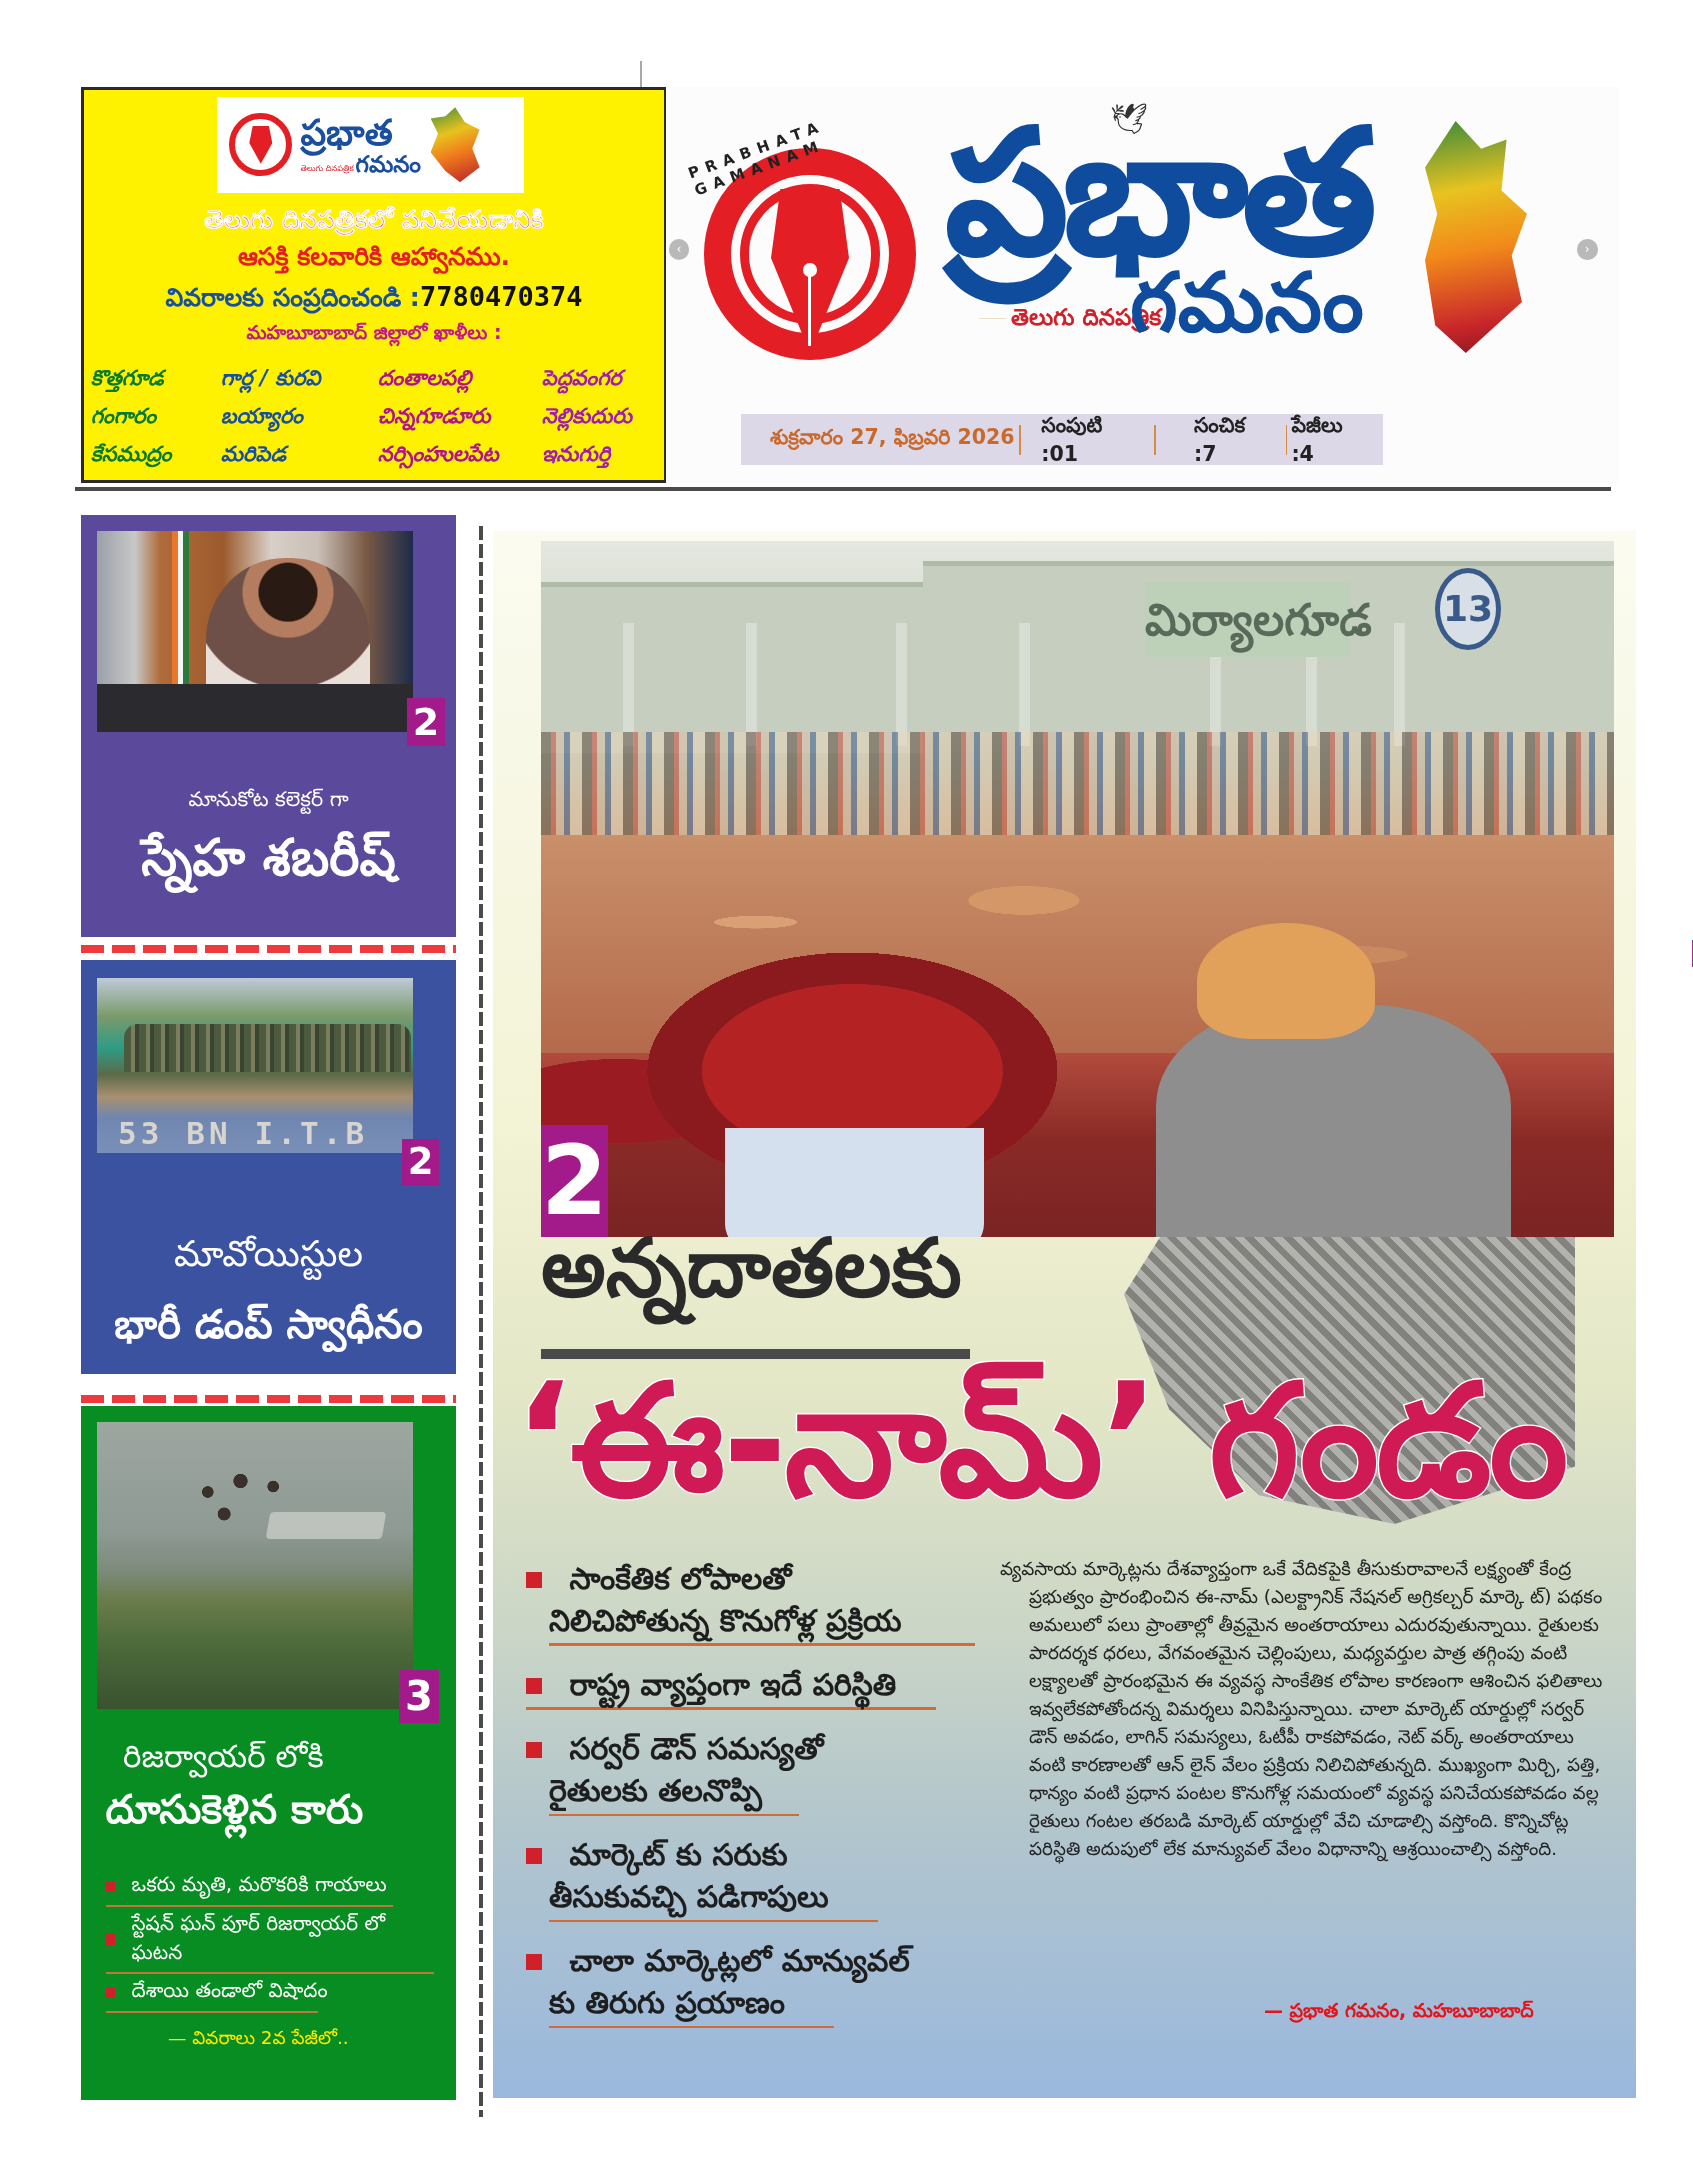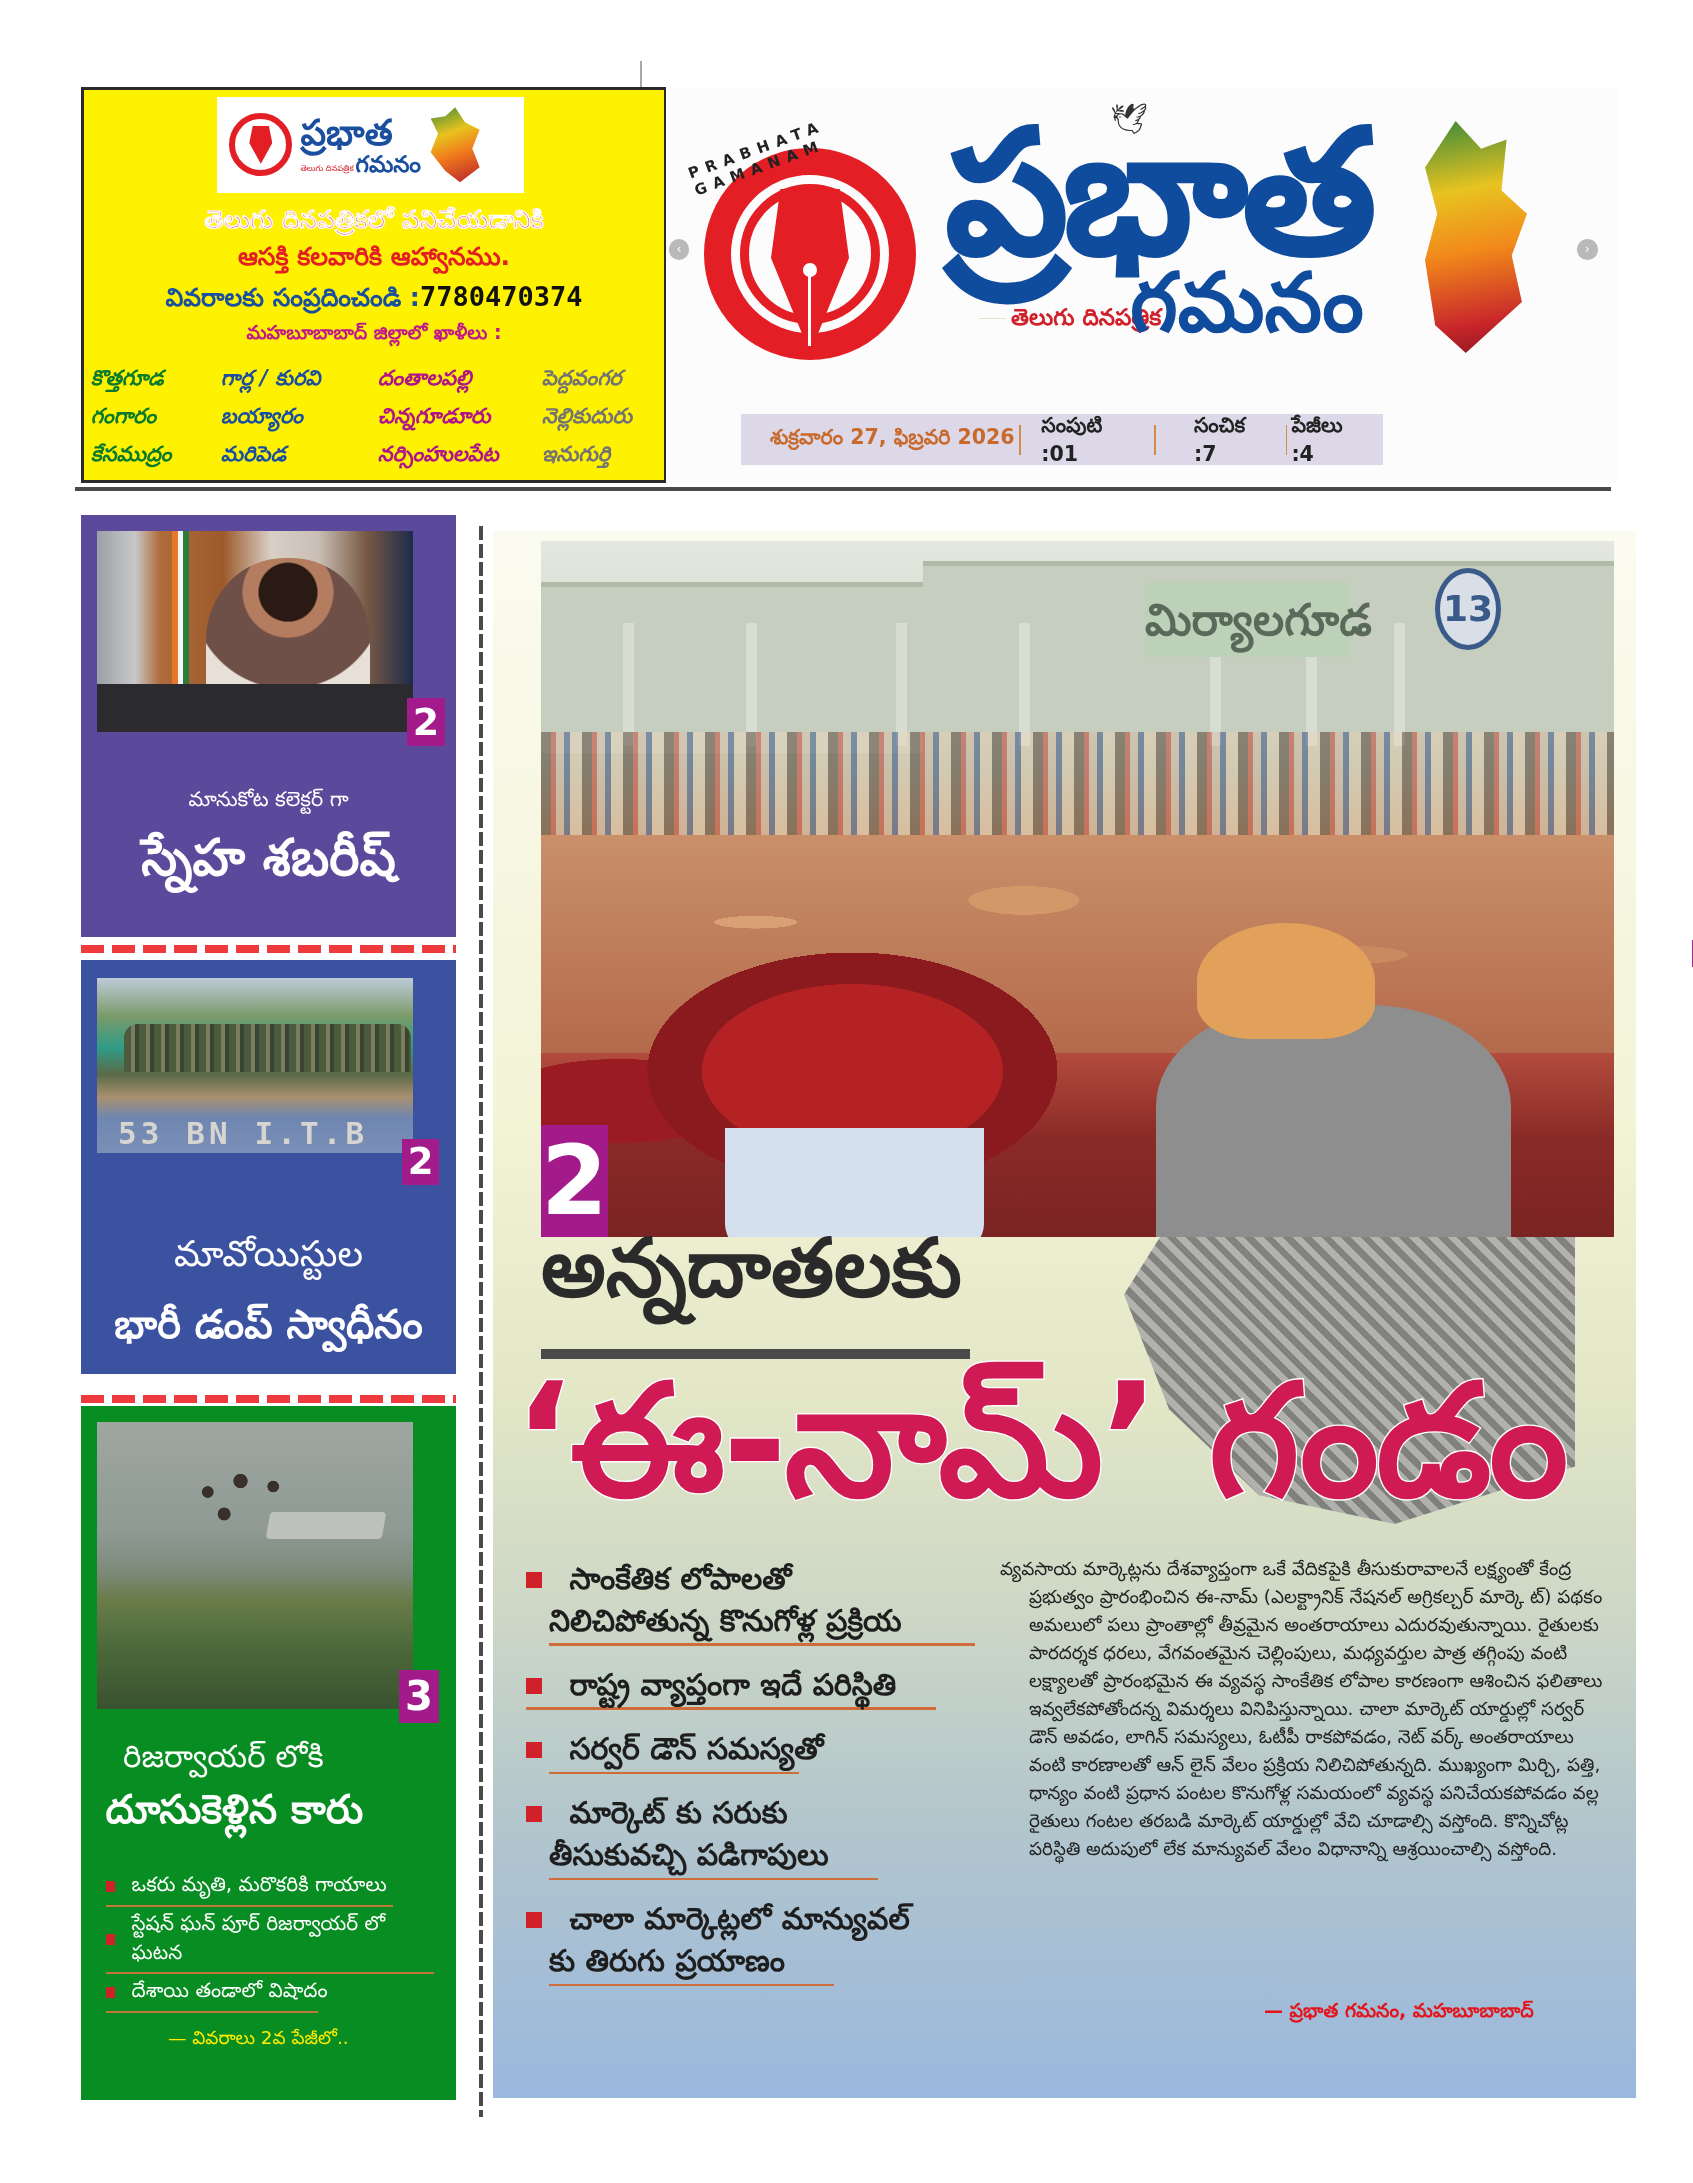--- a/index.html
+++ b/index.html
@@ -25,21 +25,21 @@
                clip-path: polygon(50% 0,70% 20%,100% 30%,85% 55%,100% 80%,60% 100%,30% 85%,0 60%,15% 35%,0 15%,30% 12%); }
   .ad-line { position: absolute; left: 0; width: 100%; text-align: center; font-weight: bold; }
   .ad-l1 { top: 115px; font-size: 25px; color: #e31e24; -webkit-text-stroke: 0.7px #fff; }
   .ad-l2 { top: 152px; font-size: 25px; color: #e31e24; }
   .ad-l3 { top: 191px; font-size: 25px; color: #1a4fa0; }
   .ad-l3 .phone { color: #111; font-family: "DejaVu Sans Mono", monospace; font-weight: bold; font-size: 27px; }
   .ad-l4 { top: 231px; font-size: 19px; color: #c2188e; }
   .ad-grid { position: absolute; left: 6.8px; top: 273px; width: 567px; display: grid;
              grid-template-columns: 130px 157px 164px 116px; row-gap: 6.8px; }
   .ad-grid span { font-weight: bold; font-size: 21px; line-height: 31px; white-space: nowrap; font-style: italic; }
-  .c0 { color: #0b7a2c; } .c1 { color: #1a4fa0; } .c2 { color: #b0138a; } .c3 { color: #737373; }
+  .c0 { color: #0b7a2c; } .c1 { color: #1a4fa0; } .c2 { color: #b0138a; } .c3 { color: #a21caf; }
 
   .brand { position: absolute; left: 666px; top: 87px; width: 952px; height: 396px; background: #fcfcfd; }
   .emblem { position: absolute; left: 38px; top: 61px; width: 212px; height: 212px; }
   .emblem .ring { position: absolute; inset: 0; border-radius: 50%; border: 27px solid #e31e24; }
   .emblem .ring2 { position: absolute; inset: 36px; border-radius: 50%; border: 9.6px solid #e31e24; }
   .emblem .nib { position: absolute; left: 67px; top: 41px; width: 78px; height: 164px; background: #e31e24;
                  clip-path: polygon(12% 0,88% 0,100% 42%,50% 100%,0 42%); }
   .emblem .slit { position: absolute; left: 104px; top: 123px; width: 2.7px; height: 75px; background: #fff; }
   .emblem .hole { position: absolute; left: 99px; top: 115px; width: 13.7px; height: 13.7px; border-radius: 50%; background: #fff; }
   .emblem .arc-text { position: absolute; left: -19px; top: -23px; font-size: 15px; font-weight: bold; letter-spacing: 6.8px; color: #222;
@@ -331,20 +331,21 @@
           <span class="sq"></span>
           <span>రాష్ట్ర వ్యాప్తంగా ఇదే పరిస్థితి</span>
         </div>
       <div class="ul" style="width:410px;margin-left:0"></div>
     </div>
     <div class="main-bullet">
       <div class="row">
           <span class="sq"></span>
           <span>సర్వర్ డౌన్ సమస్యతో</span>
         </div>
+      <div class="cont">రైతులకు తలనొప్పి</div>
       <div class="ul" style="width:250px"></div>
     </div>
     <div class="main-bullet">
       <div class="row">
           <span class="sq"></span>
           <span>మార్కెట్ కు సరుకు</span>
         </div>
       <div class="cont">తీసుకువచ్చి పడిగాపులు</div>
       <div class="ul" style="width:329px"></div>
     </div>

